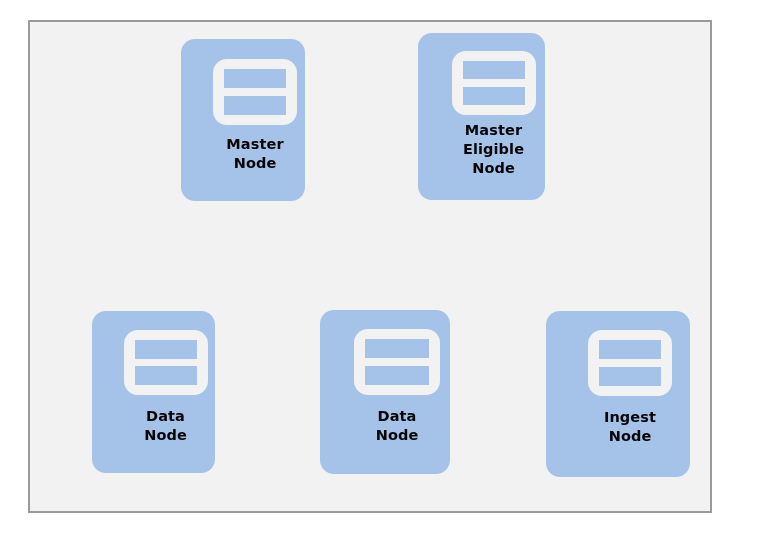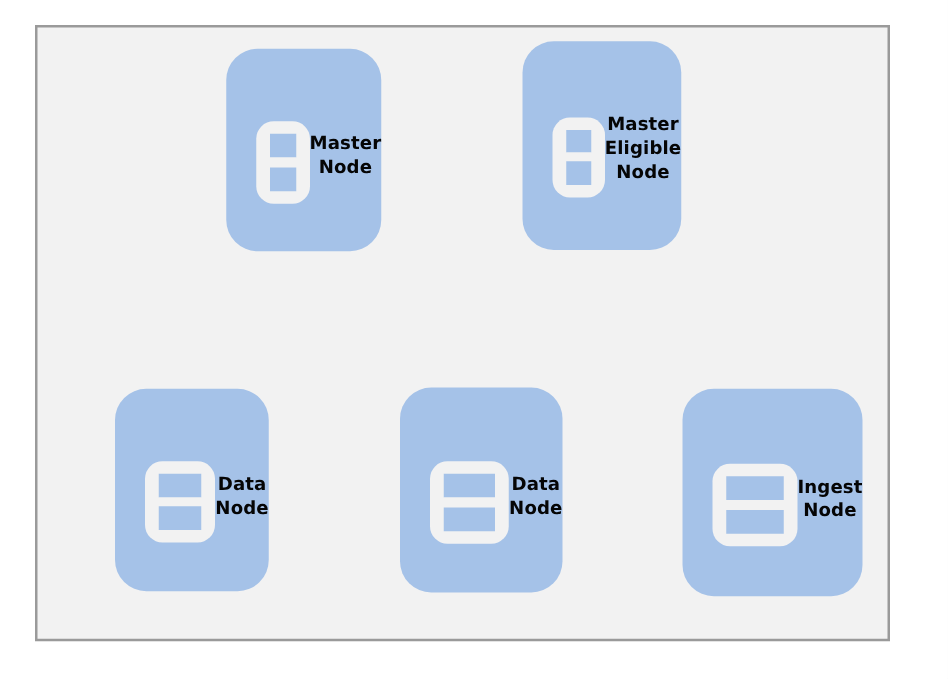--- a/index.html
+++ b/index.html
@@ -34,24 +34,24 @@
     height: 493px;
     background: #f2f2f2;
     border: 2px solid #9a9a9a;
     box-sizing: border-box;
   }
 
   
   .node {
     position: absolute;
     background: #a5c2e8;
-    border-radius: 25px;
+    border-radius: 14px;
     box-sizing: border-box;
     display: flex;
-    flex-direction: row;
+    flex-direction: column;
     align-items: center;
     padding-left: 24px;
   }
 
   .node-icon {
     background: #f2f2f2;
     border-radius: 14px;
     box-sizing: border-box;
     display: flex;
     flex-direction: column;

